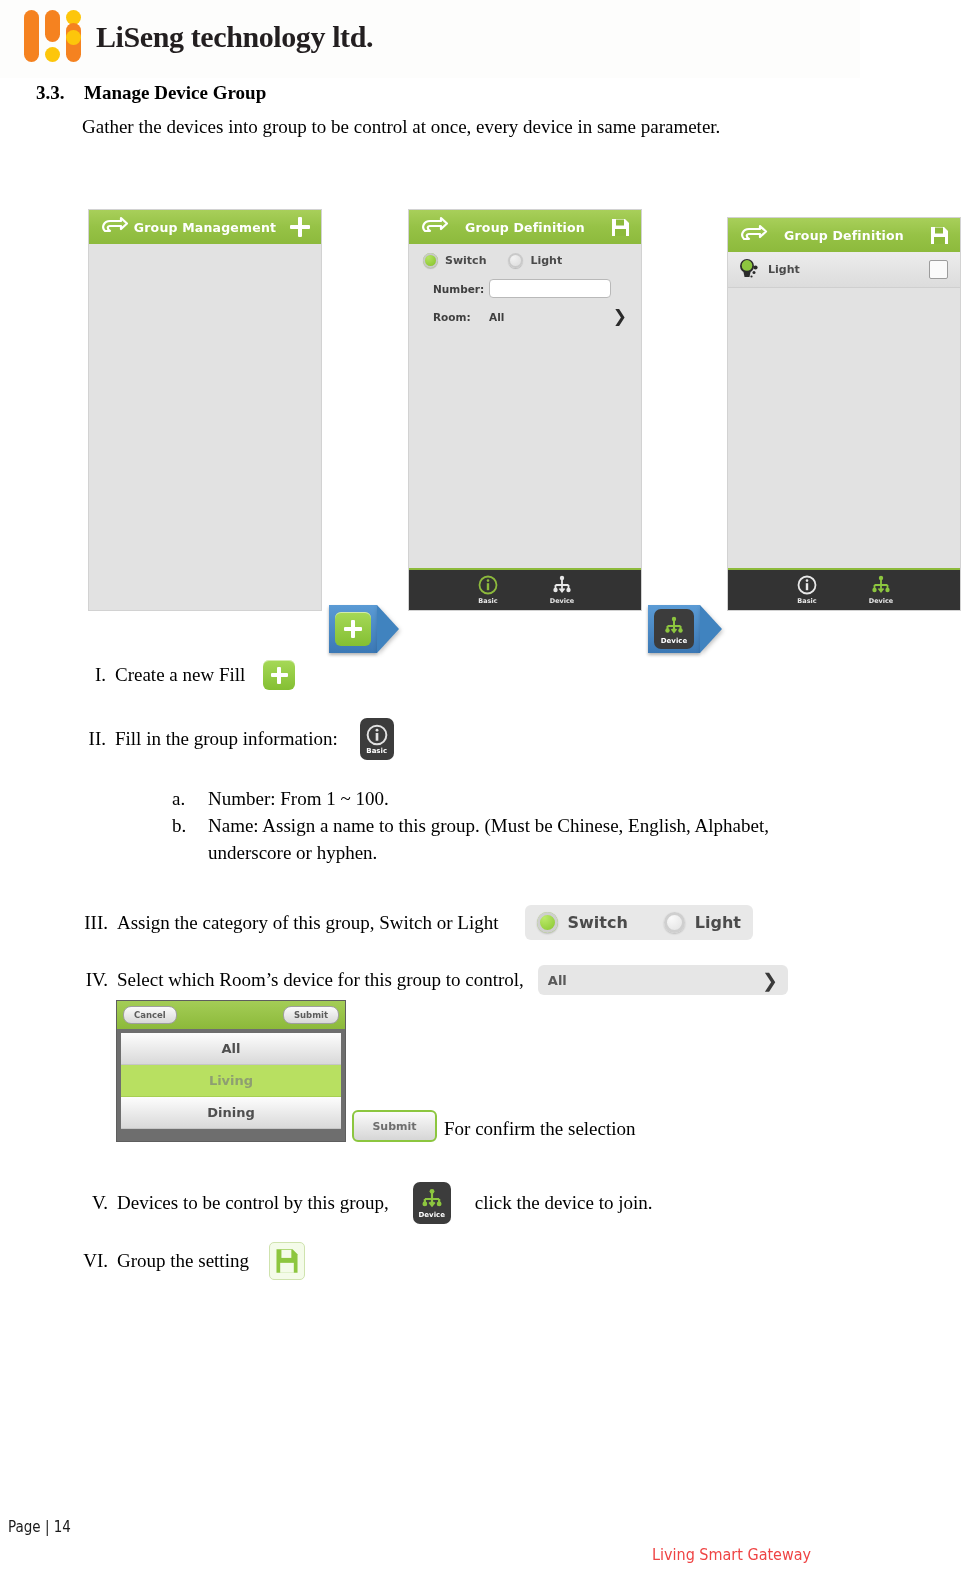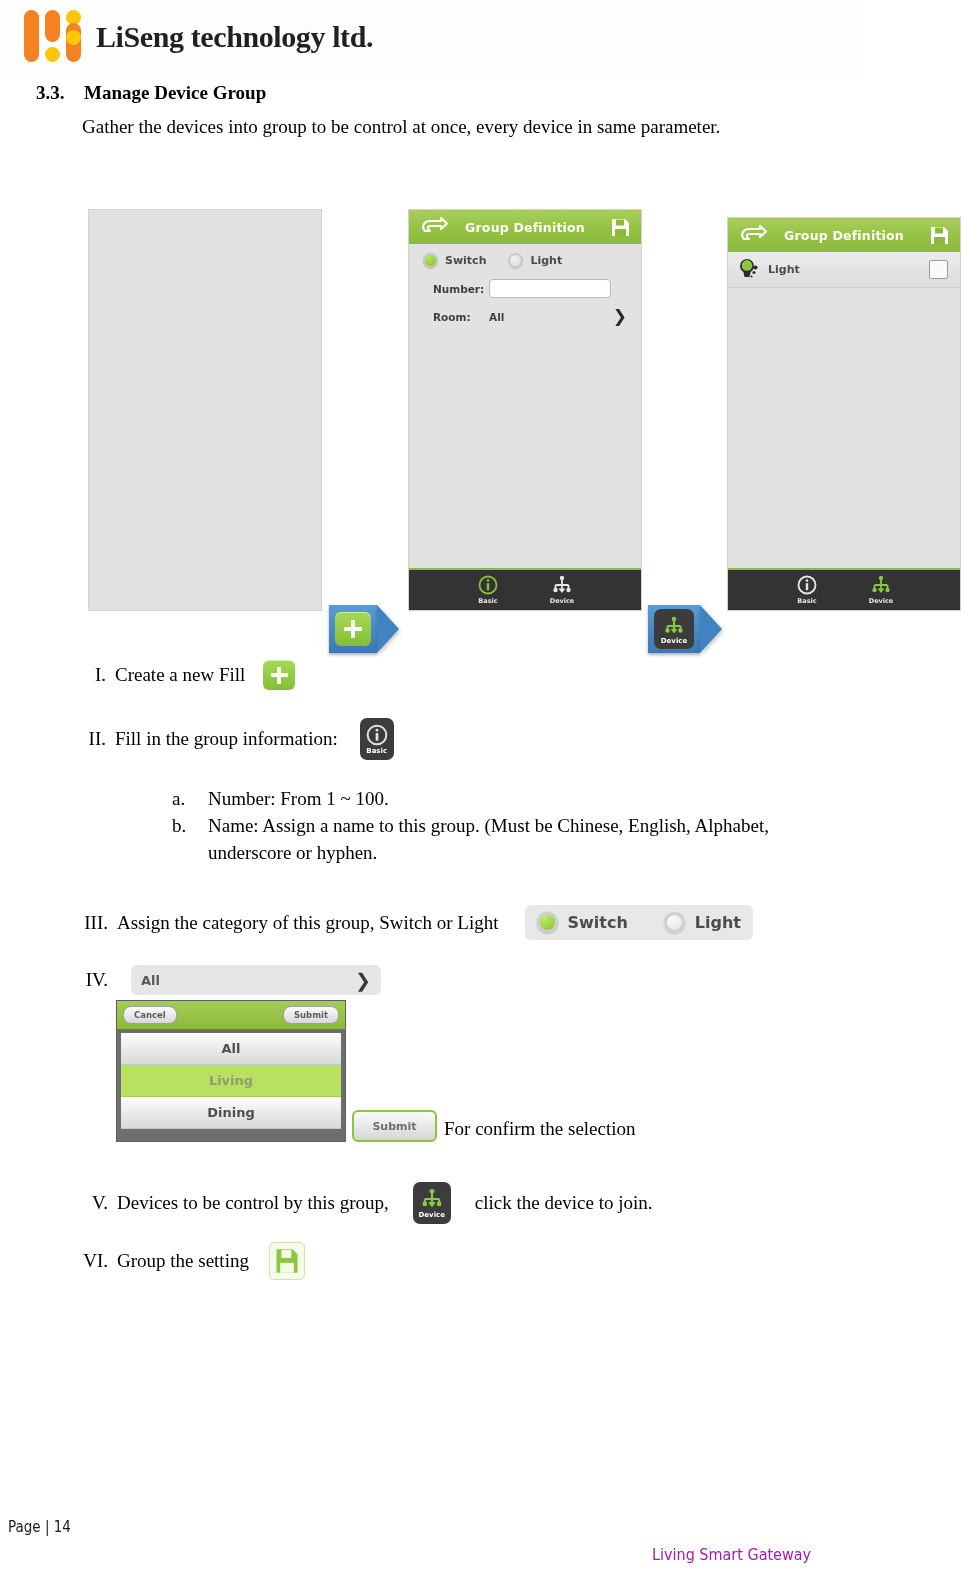--- a/index.html
+++ b/index.html
@@ -187,21 +187,21 @@
   .submit-btn span { font-family:"DejaVu Sans", sans-serif; font-size:11px;
       font-weight:bold; color:#6e6e6e; }
   .submit-note { position:absolute; left:444px; top:1118px; font-size:19px; }
 
   
   .footer-left { position:absolute; left:8px; top:1518px;
       font-family:"DejaVu Sans Condensed","DejaVu Sans", sans-serif;
       font-size:15px; color:#1a1a1a; }
   .footer-right { position:absolute; left:652px; top:1545px;
       font-family:"DejaVu Sans Condensed","DejaVu Sans", sans-serif;
-      font-size:16px; color:#a21caf; }
+      font-size:16px; color:#ef4444; }
 </style>
 </head>
 <body>
 
 <div class="header-band"></div>
 
 <div class="logo-wrap">
   <div class="logo-mark">
     <div class="lbar" style="left:0px;  top:4px;  width:15px; height:52px; background:#F58220;"></div>
     <div class="lbar" style="left:21px; top:4px;  width:15px; height:32px; background:#F58220;"></div>
@@ -213,20 +213,31 @@
   <div class="logo-text">LiSeng technology ltd.</div>
 </div>
 
 <div class="sec-num">3.3.</div>
 <div class="sec-title">Manage Device Group</div>
 <div class="sec-body">Gather the devices into group to be control at once, every device in same parameter.</div>
 
 <div class="shots">
 
   <div class="phone ph1">
+    <div class="titlebar">
+      <div class="tb-left">
+        <svg width="30" height="22" viewBox="0 0 30 22">
+          <path d="M6 15 C2 11, 5 5, 11 5 L22 5 L22 2 L28 7.5 L22 13 L22 10 L11 10 C8 10, 8 13, 11 15 Z" fill="none" stroke="#ffffff" stroke-width="2.2" stroke-linejoin="round"></path>
+        </svg>
+      </div>
+      <div class="tb-title">Group Management</div>
+      <div class="tb-right">
+        <div class="plus-glyph"></div>
+      </div>
+    </div>
     <div class="screen-body" style="height:366px;"></div>
   </div>
 
   <div class="phone ph2">
     <div class="titlebar">
       <div class="tb-left">
         <svg width="30" height="22" viewBox="0 0 30 22">
           <path d="M6 15 C2 11, 5 5, 11 5 L22 5 L22 2 L28 7.5 L22 13 L22 10 L11 10 C8 10, 8 13, 11 15 Z" fill="none" stroke="#ffffff" stroke-width="2.2" stroke-linejoin="round"></path>
         </svg>
       </div>
@@ -395,20 +406,21 @@
     <span class="seg-radio on"></span>
     <span class="seg-lab">Switch</span>
     <span style="display:inline-block; width:16px;"></span>
     <span class="seg-radio off"></span>
     <span class="seg-lab">Light</span>
   </span>
 </div>
 
 <div class="li" style="left:74px; top:965px;">
   <span class="rn" style="width:34px;">IV.</span>
+  <span>Select which Room’s device for this group to control,</span>
   <span style="display:inline-block; width:14px;"></span>
   <span class="room-widget">
     <span class="rv">All</span>
     <span class="rc">❯</span>
   </span>
 </div>
 
 <div class="picker">
   <div class="picker-top">
     <div class="pbtn">Cancel</div>

